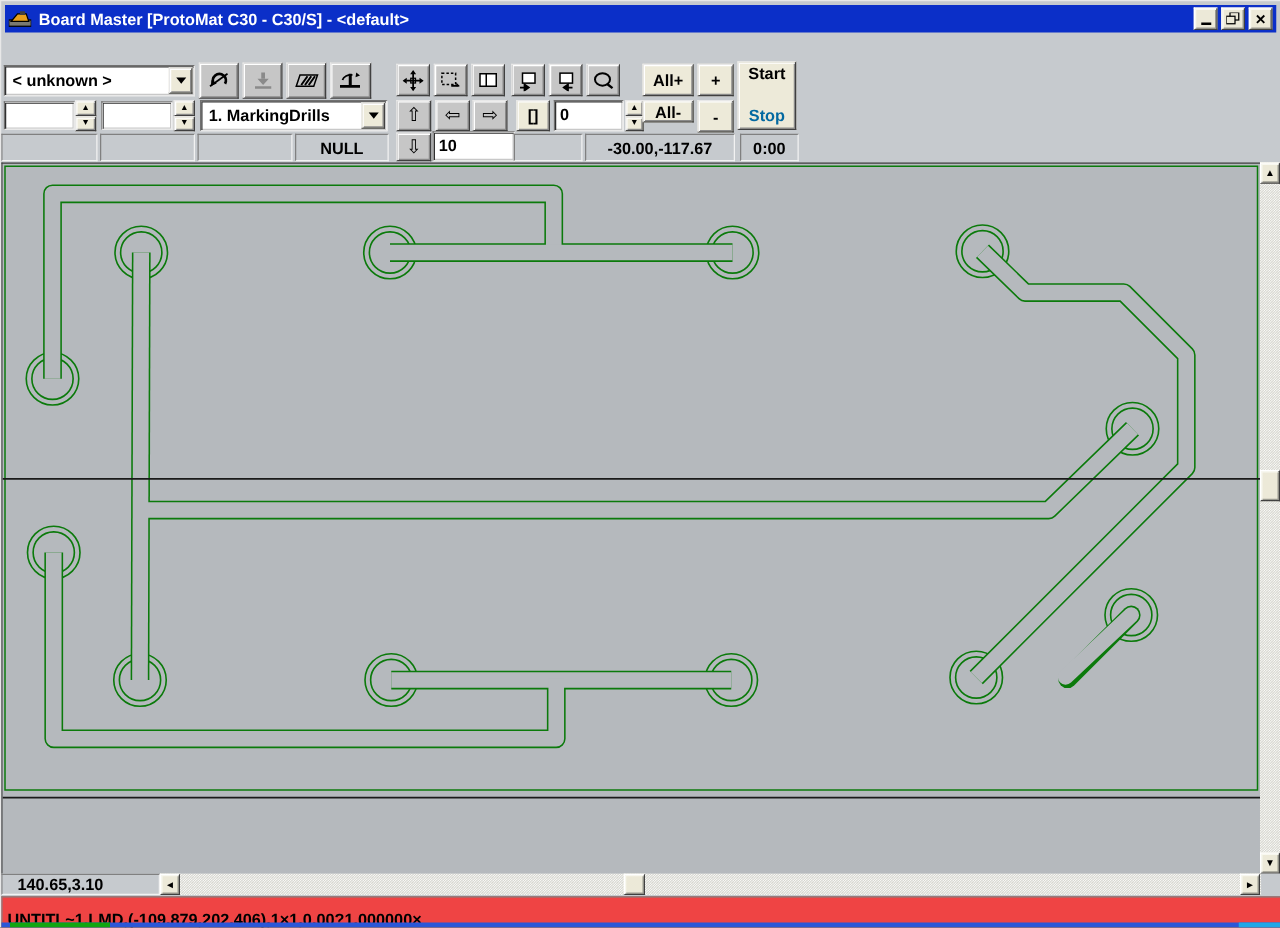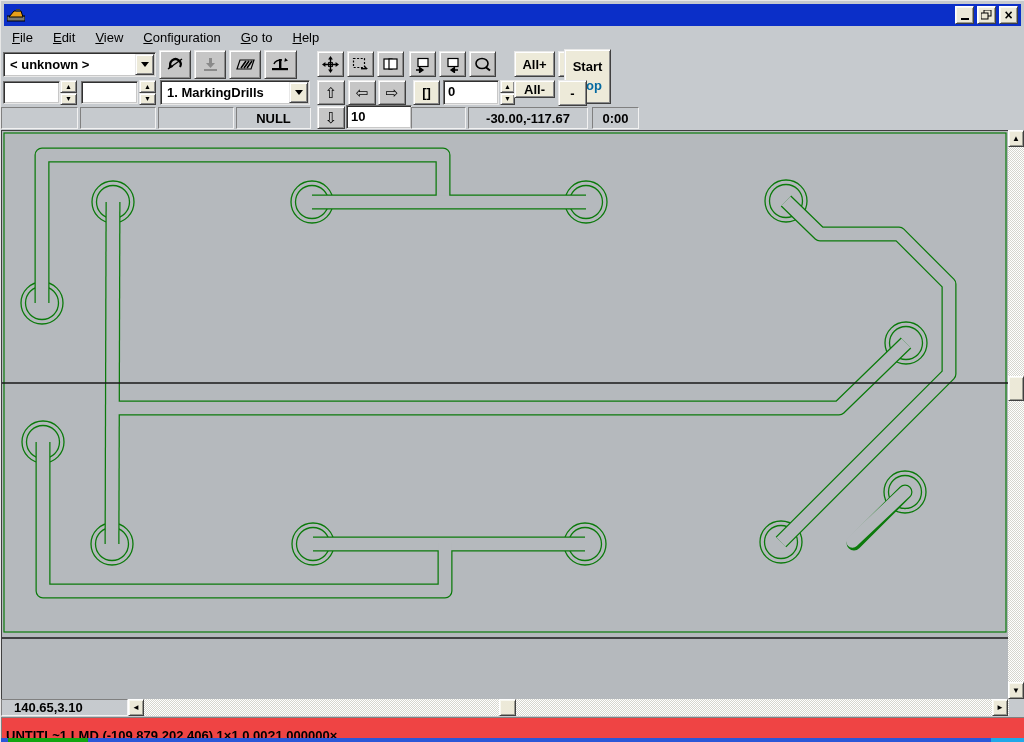--- a/index.html
+++ b/index.html
@@ -58,42 +58,35 @@
 <body>
 
 <div class="window">
 
   <div class="titlebar">
     <svg class="title-icon" viewBox="0 0 18 14">
       <rect x="0" y="8" width="18" height="5" fill="#7a7a72" stroke="#000" stroke-width="1"></rect>
       <path d="M2 9 L7 3 L14 3 L16 9 Z" fill="#E8A01A" stroke="#000" stroke-width="1"></path>
       <rect x="9" y="1" width="4" height="3" fill="#404040"></rect>
     </svg>
+    <span>Board Master [ProtoMat C30 - C30/S] - &lt;default&gt;</span>
     <div class="win-btns">
         <div class="win-btn">
           <div class="minbar"></div>
         </div>
         <div class="win-btn">
           <svg width="11" height="10" viewBox="0 0 11 10">
             <rect x="3" y="0" width="7" height="6" fill="#ECE9D8" stroke="#000"></rect>
             <rect x="0" y="3" width="7" height="6" fill="#ECE9D8" stroke="#000"></rect>
           </svg>
         </div>
         <div class="win-btn" style="font-size: 14px;">×</div>
       </div>
   </div>
 
-  <div class="menubar">
-      <span class="menu-item"><u>F</u>ile</span>
-      <span class="menu-item"><u>E</u>dit</span>
-      <span class="menu-item"><u>V</u>iew</span>
-      <span class="menu-item"><u>C</u>onfiguration</span>
-      <span class="menu-item"><u>G</u>o to</span>
-      <span class="menu-item"><u>H</u>elp</span>
-    </div>
 
   <div id="toolbar">
       <div class="ctl combo" style="left: 2px; top: 51px; width: 153px; height: 25px;">
         <span class="txt">&lt; unknown &gt;</span>
         <div class="btn cream drop">
           <div class="tri-d"></div>
         </div>
       </div>
       <div class="ctl btn" style="left: 158px; top: 49px; width: 32px; height: 29px;">
         <svg width="19" height="19" viewBox="0 0 19 19">
@@ -160,21 +153,21 @@
           <ellipse cx="9" cy="7.5" rx="6" ry="5" fill="none" stroke="#000" stroke-width="1.6"></ellipse>
           <path d="M12.5 11 L17 14.5" stroke="#000" stroke-width="2"></path>
         </svg>
       </div>
       <div class="ctl btn cream" style="left: 513px; top: 50px; width: 41px; height: 26px;">
         <span class="btn-label">All+</span>
       </div>
       <div class="ctl btn cream" style="left: 557px; top: 50px; width: 29px; height: 26px;">
         <span class="btn-label">+</span>
       </div>
-      <div class="ctl btn cream start-btn" style="left: 563px; top: 48px; width: 47px; height: 55px;">
+      <div class="ctl btn cream start-btn" style="left: 589px; top: 48px; width: 47px; height: 55px; justify-content: space-between;">
         <span class="btn-label">Start</span>
         <span class="btn-label dis">Stop</span>
       </div>
       <div class="ctl edit" style="left: 2px; top: 80px; width: 57px; height: 23px;"></div>
       <div class="ctl spin" style="left: 59px; top: 79px; width: 17px; height: 25px;">
         <div class="btn cream" style="font-size: 7px;">▲</div>
         <div class="btn cream" style="font-size: 7px;">▼</div>
       </div>
       <div class="ctl edit" style="left: 80px; top: 80px; width: 57px; height: 23px;"></div>
       <div class="ctl spin" style="left: 138px; top: 79px; width: 17px; height: 25px;">

